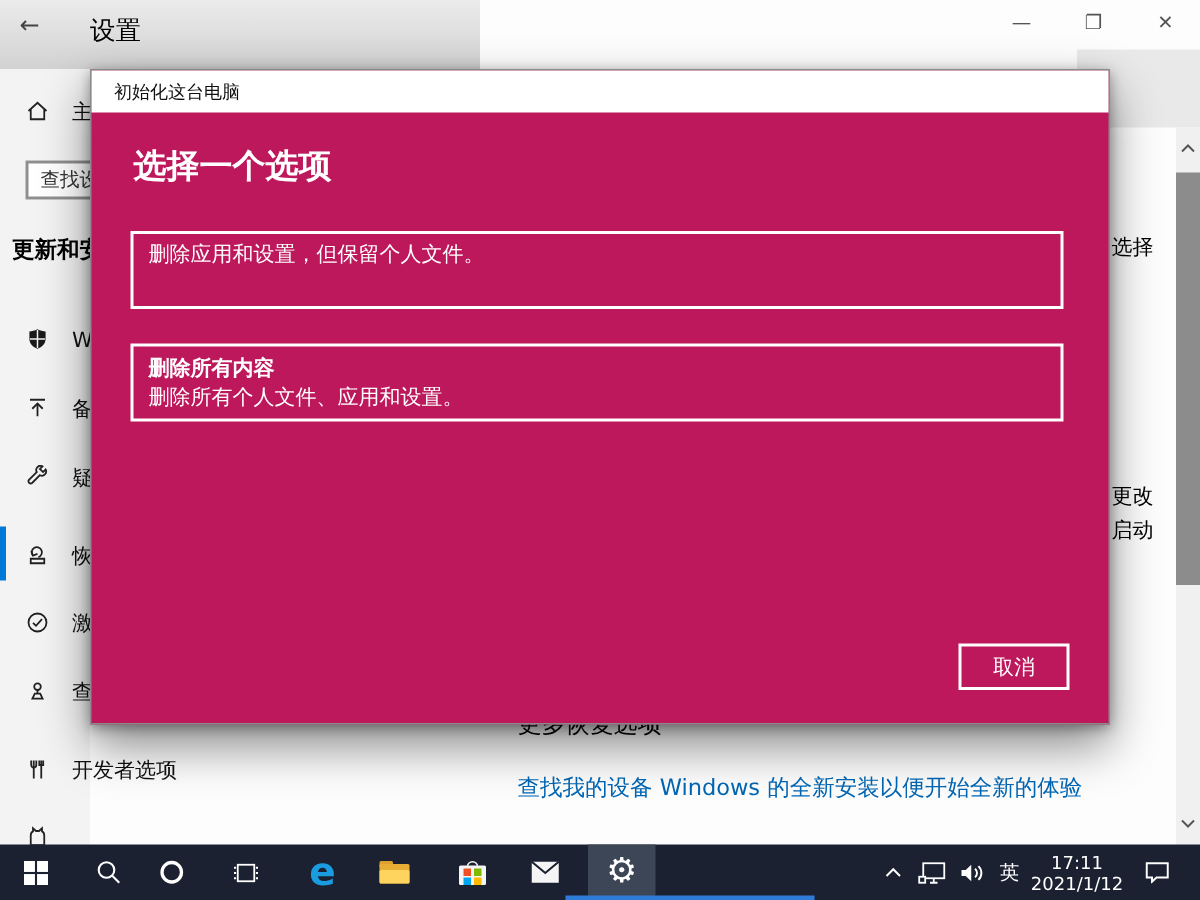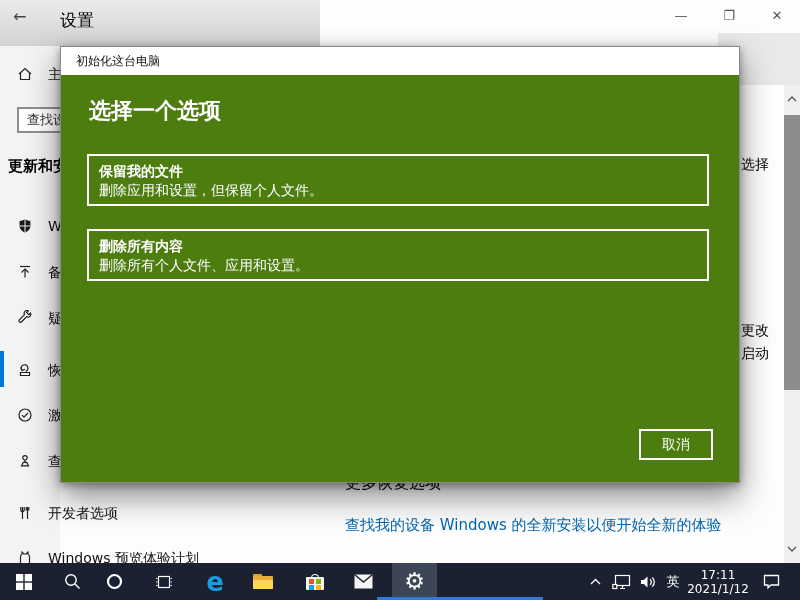--- a/index.html
+++ b/index.html
@@ -23,21 +23,21 @@
   
   .frag{position:absolute;left:741px;font-size:14px;color:#000;white-space:nowrap;}
   .more{position:absolute;left:345px;top:473px;font-size:16px;color:#000;white-space:nowrap;}
   .rlink{position:absolute;left:345px;top:516px;font-size:15px;color:#0066b4;white-space:nowrap;cursor:pointer;}
   
   .sb{position:absolute;left:784px;top:85px;width:16px;height:478px;background:#f0f0f0;}
   .sb-up,.sb-dn{position:absolute;left:0;width:16px;height:16px;display:flex;align-items:center;justify-content:center;cursor:pointer;}
   .sb-up{top:6px;} .sb-dn{bottom:6px;}
   .sb-thumb{position:absolute;left:0;top:30px;width:16px;height:275px;background:#8c8c8c;cursor:pointer;}
   
-  .dialog{position:absolute;left:60px;top:46px;width:680px;height:437px;background:#4d7c0f;
+  .dialog{position:absolute;left:60px;top:46px;width:680px;height:437px;background:#be185d;
           border:1px solid #8a8a8a;box-sizing:border-box;z-index:10;
           box-shadow:0 14px 30px rgba(0,0,0,.45),0 2px 8px rgba(0,0,0,.35);}
   .dlg-title{position:absolute;left:0;top:0;right:0;height:28px;background:#fff;display:flex;align-items:center;
              padding-left:15px;font-size:12px;color:#111;}
   .dlg-h1{position:absolute;left:28px;top:49px;font-size:22px;font-weight:600;color:#fff;}
   .opt{position:absolute;left:26px;width:622px;height:52px;border:2px solid #fff;box-sizing:border-box;
        color:#fff;padding:5px 0 0 10px;cursor:pointer;}
   .opt-title{font-size:14px;font-weight:bold;line-height:20px;}
   .opt-desc{font-size:14px;line-height:19px;}
   .cancel{position:absolute;left:578px;top:382px;width:74px;height:31px;border:2px solid #fff;box-sizing:border-box;
@@ -166,21 +166,20 @@
       </span>
     <span class="slabel">开发者选项</span>
   </div>
 
   <div class="srow" style="top:547px;">
     <span class="sicon">
       <svg width="16" height="16" viewBox="0 0 16 16" fill="none" stroke="#222" stroke-width="1.2">
         <path d="M3.5 13.5 V7 Q3.5 4.8 5 4.2 L5 2.2 L7 4 H9 L11 2.2 L11 4.2 Q12.5 4.8 12.5 7 V13.5 Z"></path>
         </svg>
       </span>
-    <span class="slabel">Windows 预览体验计划</span>
   </div>
 
   <div class="frag" style="top:156px;">选择</div>
   <div class="frag" style="top:322px;">更改</div>
   <div class="frag" style="top:345px;">启动</div>
   <div class="more">更多恢复选项</div>
   <div class="rlink">查找我的设备 Windows 的全新安装以便开始全新的体验</div>
 
   <div class="sb">
     <div class="sb-up">
@@ -194,21 +193,20 @@
           <path d="M1 1 L5 5 L9 1"></path>
         </svg>
     </div>
   </div>
 
   <div class="dialog">
     <div class="dlg-title">初始化这台电脑</div>
     <div class="dlg-h1">选择一个选项</div>
 
     <div class="opt" style="top:107px;">
-      <div class="opt-title">保留我的文件</div>
       <div class="opt-desc">删除应用和设置，但保留个人文件。</div>
     </div>
 
     <div class="opt" style="top:182px;">
       <div class="opt-title">删除所有内容</div>
       <div class="opt-desc">删除所有个人文件、应用和设置。</div>
     </div>
 
     <div class="cancel">取消</div>
   </div>

